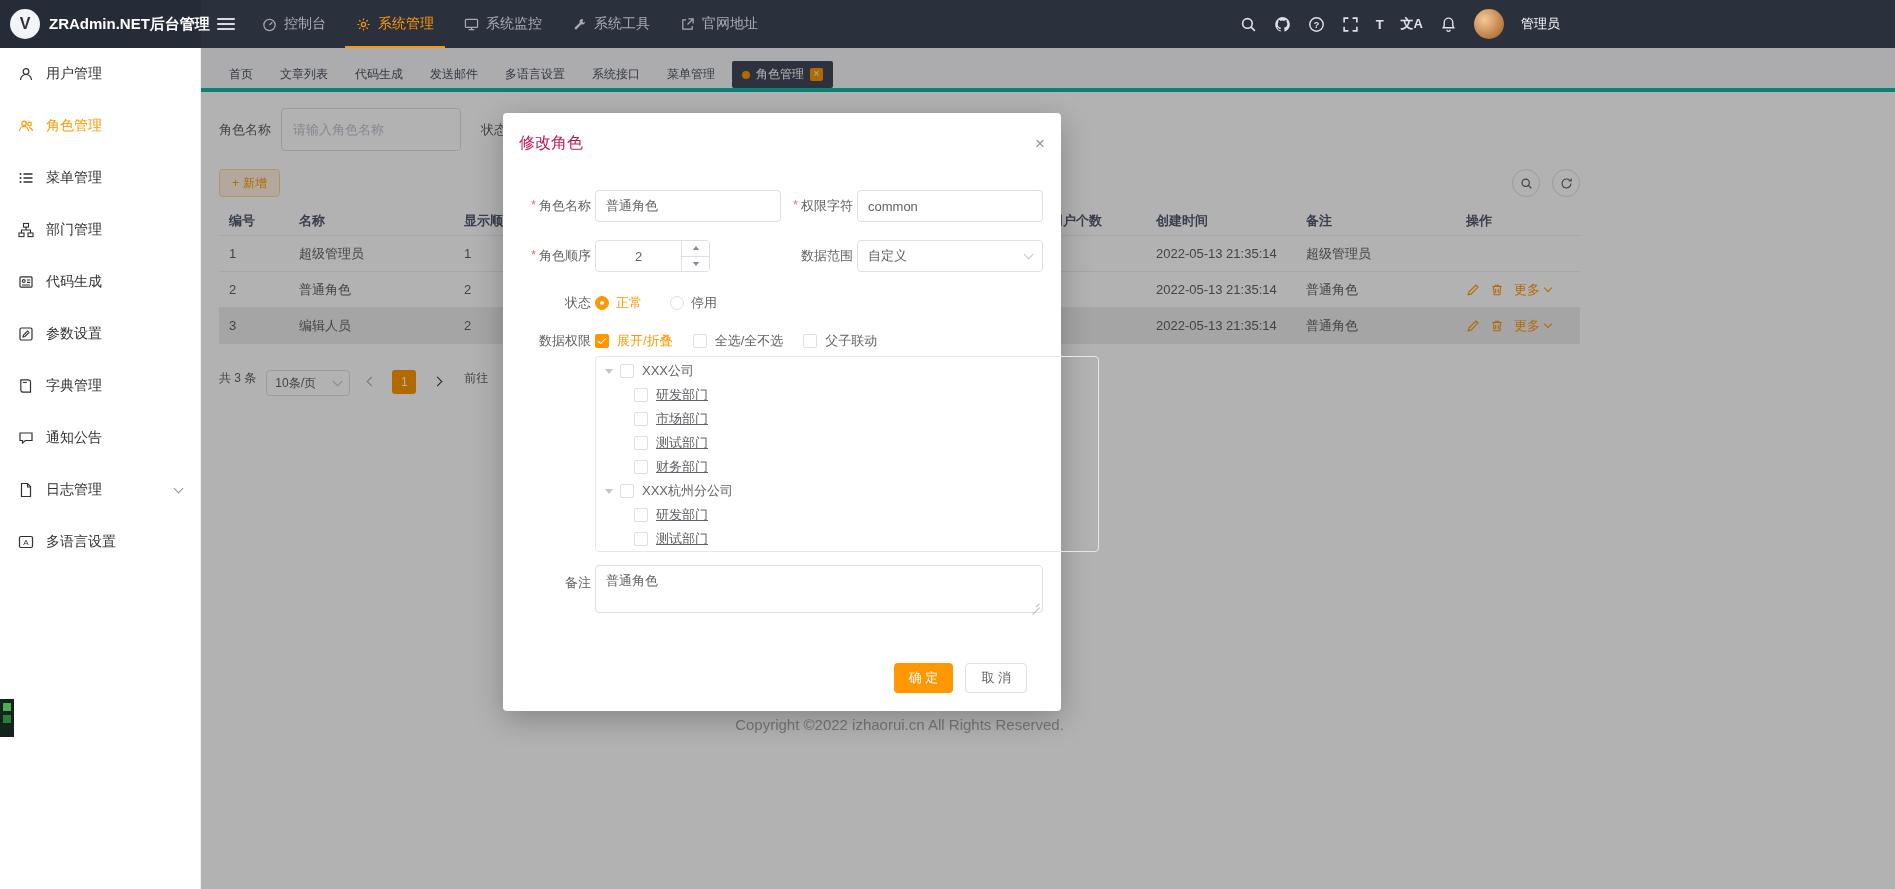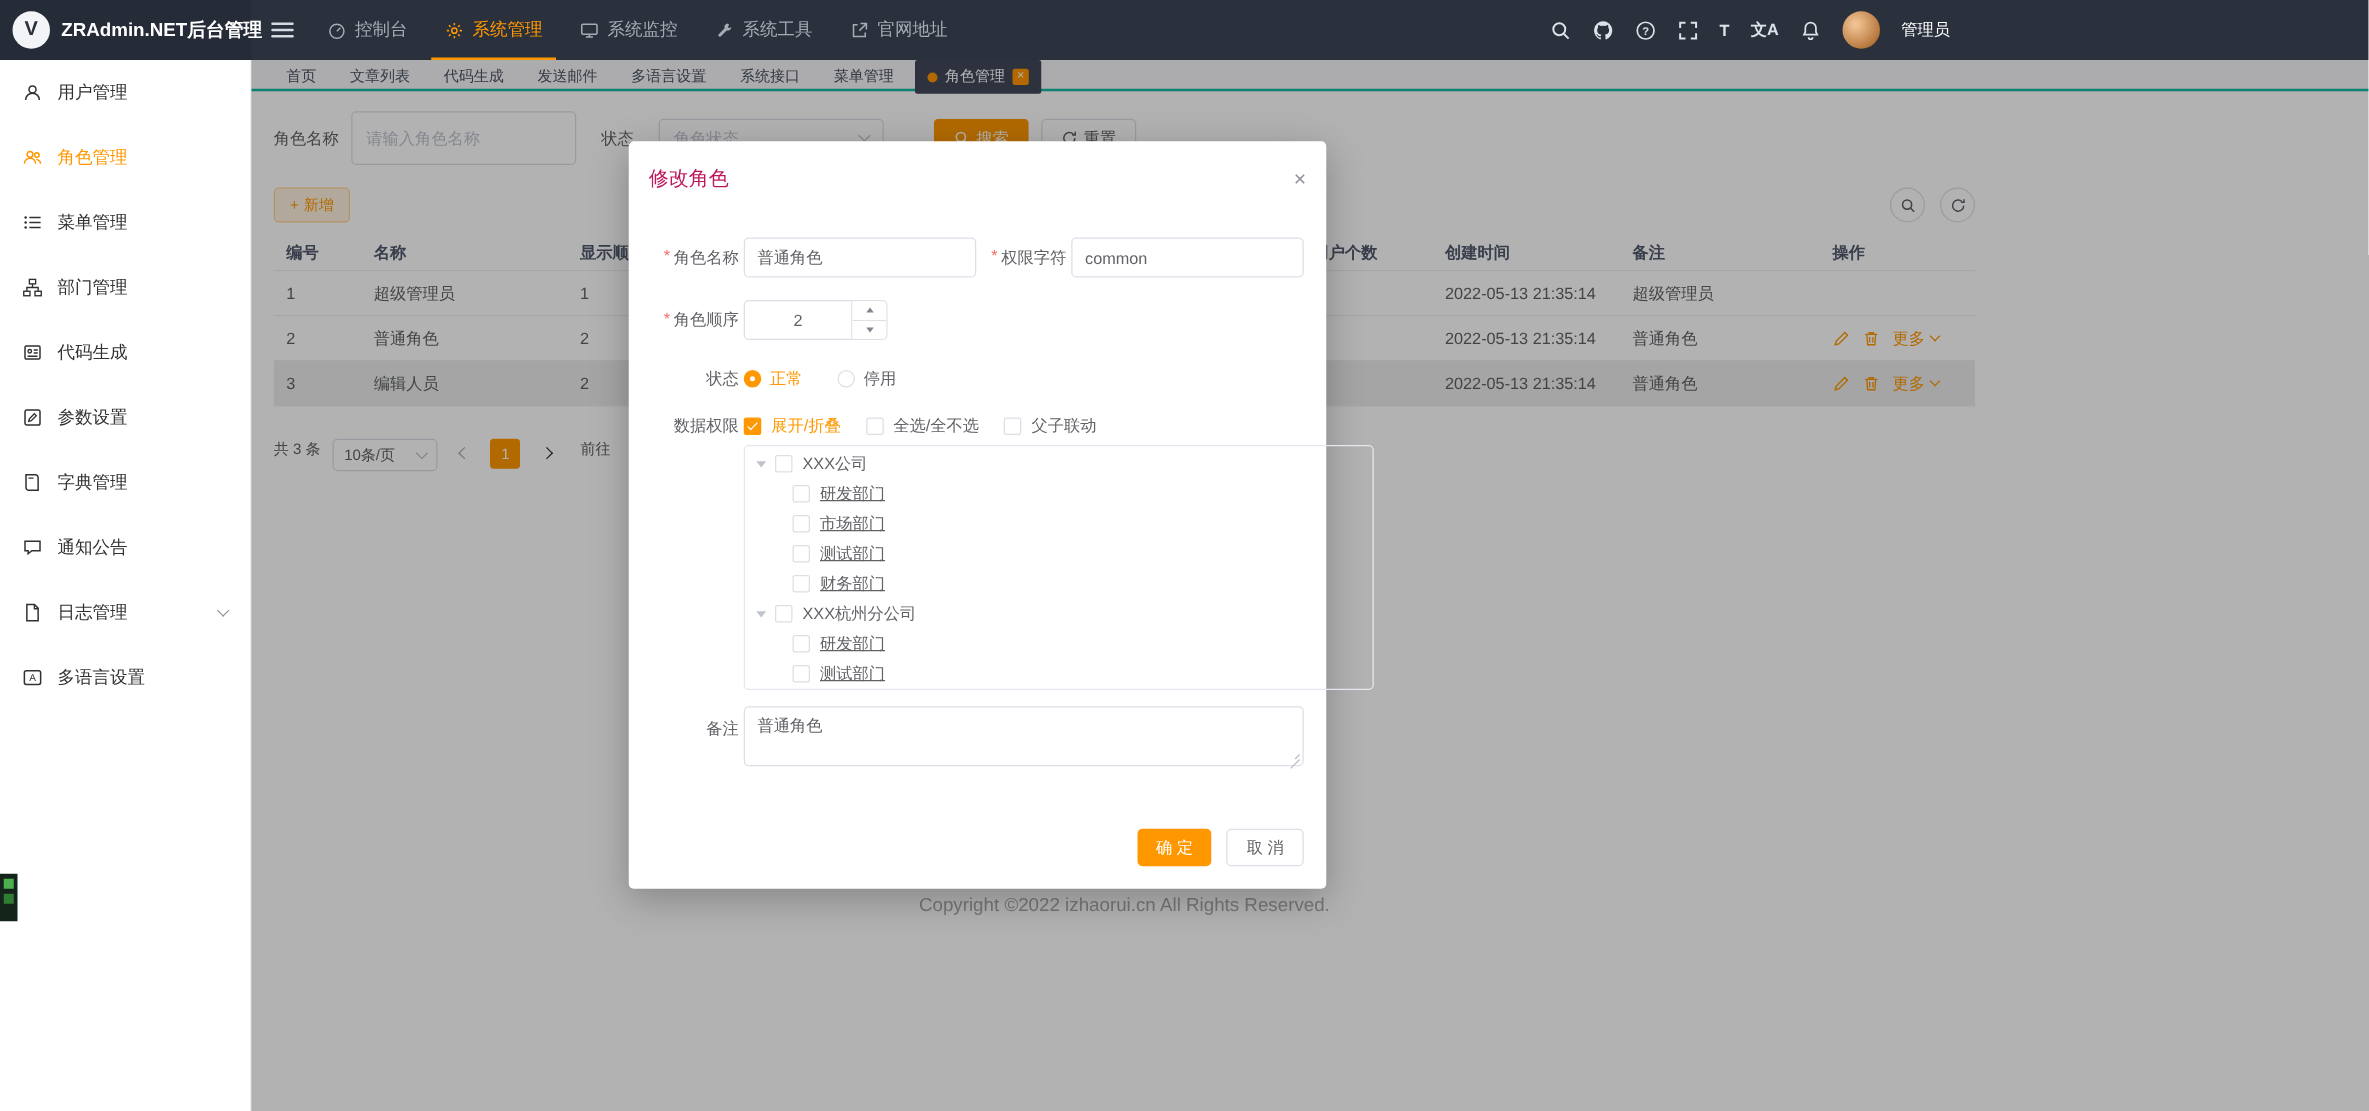--- a/index.html
+++ b/index.html
@@ -23,21 +23,21 @@
   .uname { font-size:13px; color:#fff; cursor:pointer; }
 
   
   .sidebar { position:absolute; top:48px; left:0; width:201px; height:841px; background:#fff; border-right:1px solid #eef0f3; z-index:5; }
   .side-item { height:52px; display:flex; align-items:center; gap:12px; padding:0 18px; font-size:14px; color:#303133; cursor:pointer; }
   .side-item.active { color:#ff9800; }
   .side-chev { margin-left:auto; width:7px; height:7px; border-right:1.4px solid #909399; border-bottom:1.4px solid #909399; transform:rotate(45deg); margin-top:-4px; flex:none; }
 
   
   .main { position:absolute; top:48px; left:201px; width:1694px; height:841px; background:#fff; }
-  .tabsbar { height:25px; background:#f6f7f9; border-bottom:2px solid #14b8a6; display:flex; align-items:flex-start; gap:7px; padding-left:18px; }
+  .tabsbar { height:44px; background:#f6f7f9; border-bottom:4px solid #14b8a6; display:flex; align-items:flex-end; gap:7px; padding-left:18px; }
   .tab { display:flex; align-items:center; gap:6px; padding:5px 10px; font-size:12px; color:#4a5160; cursor:pointer; border-radius:2px; }
   .tab.active { background:#42485b; color:#fff; }
   .tab-dot { width:8px; height:8px; border-radius:50%; background:#ff9800; flex:none; }
   .tab-close { width:13px; height:13px; background:#ff9800; color:#fff; border-radius:2px; font-size:10px; line-height:12px; text-align:center; flex:none; cursor:pointer; }
 
   .content { padding:16px 18px 0; width:1397px; }
   .filter-row { display:flex; align-items:center; margin-bottom:18px; }
   .flt-label { font-size:13px; color:#606266; margin-right:10px; white-space:nowrap; }
   .flt-input { width:180px; height:43px; border:1px solid #dcdfe6; border-radius:4px; padding:0 11px; font-size:13px; color:#606266; outline:none; }
   .flt-input::placeholder { color:#bfc4ce; }
@@ -120,21 +120,21 @@
   .tnode.child { padding-left:38px;text-decoration:underline; }
   .tcaret { width:0; height:0; border-left:4.5px solid transparent; border-right:4.5px solid transparent; border-top:5.5px solid #c0c4cc; margin-right:7px; flex:none; cursor:pointer; }
   .tnode .cbx { margin-right:8px; }
   .remark-row { align-items:flex-start; }
   .remark-row .flabel { margin-top:9px; }
   .ta-wrap { position:relative; width:448px; }
   .ta { width:448px; height:48px; border:1px solid #dcdfe6; border-radius:4px; padding:6px 10px; font-size:13px; color:#606266; resize:none; font-family:inherit; display:block; outline:none; }
   .ta-grip { position:absolute; right:3px; bottom:5px; width:9px; height:9px; }
   .ta-grip::before { content:""; position:absolute; right:0; bottom:0; width:10px; height:1px; background:#b9bdc5; transform:rotate(-45deg); transform-origin:right bottom; }
   .ta-grip::after { content:""; position:absolute; right:0; bottom:4px; width:5px; height:1px; background:#b9bdc5; transform:rotate(-45deg); transform-origin:right bottom; }
-  .dlg-ft { position:absolute; right:18px; bottom:18px; display:flex; gap:12px; }
+  .dlg-ft { position:absolute; right:34px; bottom:18px; display:flex; gap:12px; }
   .btn-ok { height:30px; padding:0 15px; background:#ff9800; color:#fff; border:none; border-radius:4px; font-size:13px; cursor:pointer; }
   .btn-cancel { height:30px; padding:0 15px; background:#fff; color:#606266; border:1px solid #dcdfe6; border-radius:4px; font-size:13px; cursor:pointer; }
 
   .corner { position:absolute; left:0; bottom:152px; width:14px; height:38px; background:#15241a; z-index:60; cursor:pointer; }
   .corner i { display:block; width:8px; height:8px; margin:4px auto 0; }
   .corner i.g1 { background:#4caf50; }
   .corner i.g2 { background:#2e7d32; }
 
   svg { display:block; }
 </style>
@@ -553,20 +553,29 @@
             <span class="num-ctrl">
               <span class="num-up">
                   <span class="car-up"></span>
                 </span>
               <span class="num-dn">
                   <span class="car-dn"></span>
                 </span>
             </span>
           </div>
         </div>
+        <div class="fitem">
+          <label class="flabel">
+              <span>数据范围</span>
+            </label>
+          <div class="dsel">
+            <span>自定义</span>
+            <span class="chev"></span>
+          </div>
+        </div>
       </div>
 
       <div class="frow mb20">
         <label class="flabel">
             <span>状态</span>
           </label>
         <div class="radio-group">
           <span class="radio on"></span>
           <span class="rlabel on">正常</span>
           <span class="radio rgap"></span>

